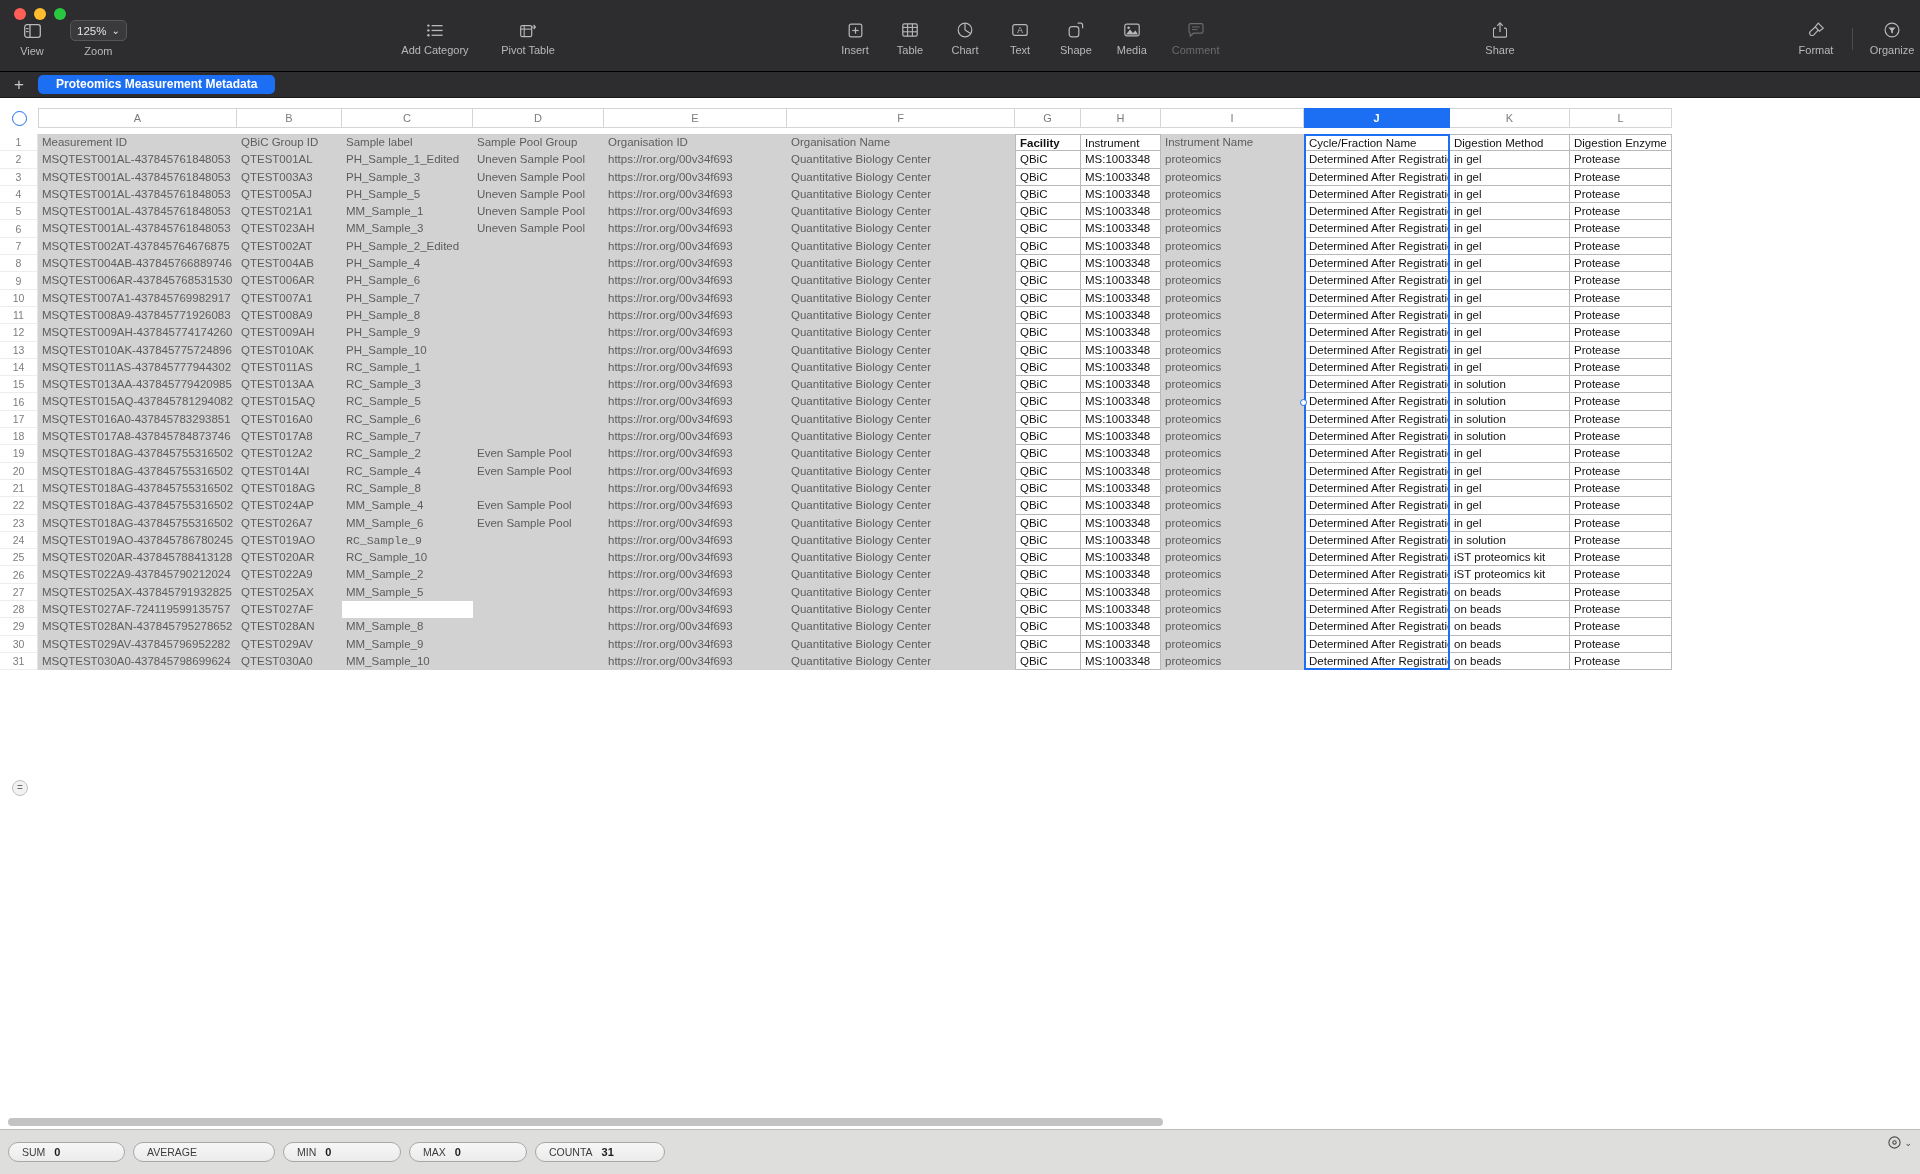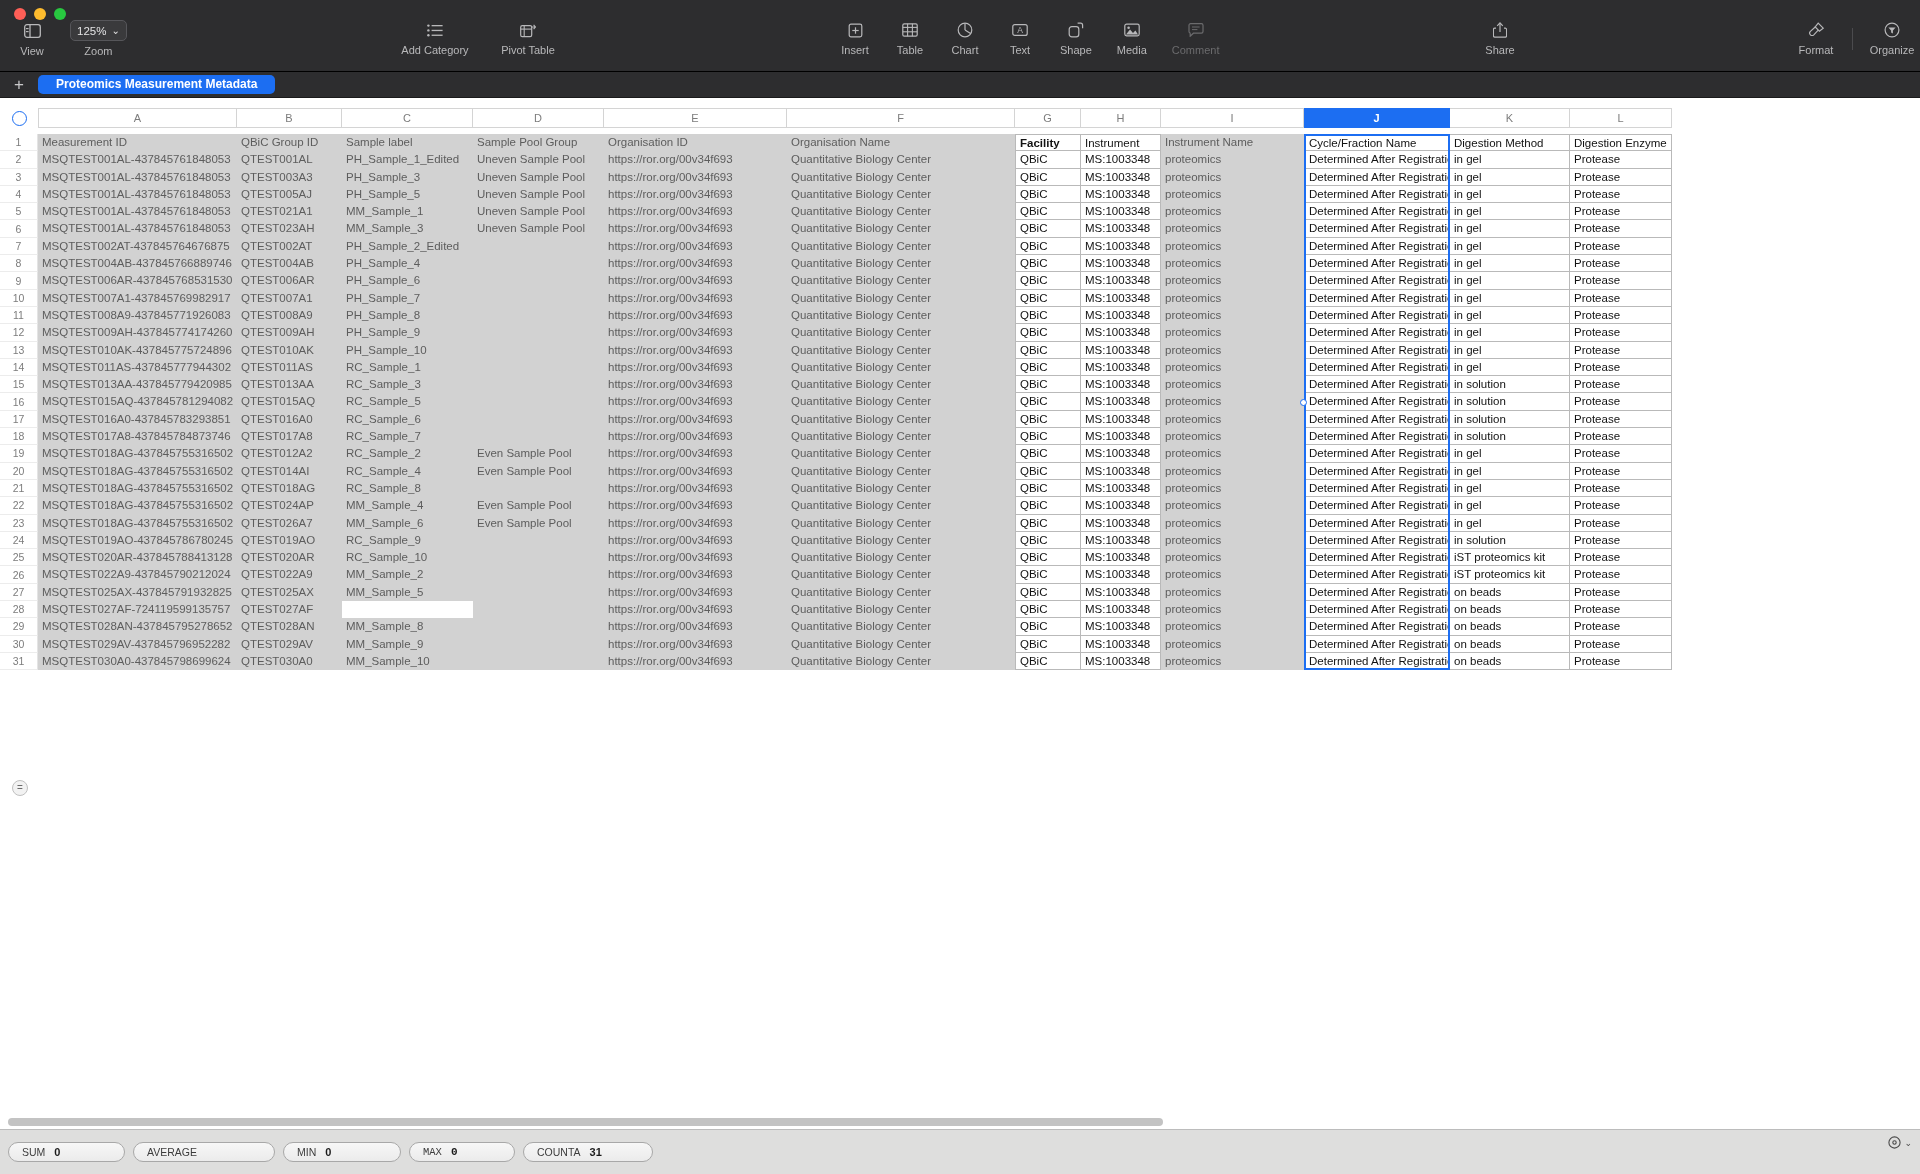--- a/index.html
+++ b/index.html
@@ -156,21 +156,21 @@
   .stat-pill {
     height:20px; border:1px solid #a8a8a8; border-radius:10px;
     background: linear-gradient(#f7f7f7,#ebebeb);
     display:flex; align-items:center; gap:9px; padding: 0 13px;
     font-size: 10.5px; color:#3c3c3c;
   }
   .stat-pill .sv { font-weight:700; color:#1b1b1b; font-size:11px; }
   .stat-pill.w1 { width: 117px; }
   .stat-pill.w2 { width: 142px; }
   .stat-pill.w3 { width: 118px; }
-  .stat-pill.w4 { width: 106px; font-family: Liberation Mono, monospace; }
+  .stat-pill.w4 { width: 118px; }
   .stat-pill.w5 { width: 130px; }
 
   .sb-right {
     position:absolute; right:8px; top:1136px;
     display:flex; align-items:center; gap:3px; color:#4a4a4a; font-size:11px;
   }
 </style>
 </head>
 <body>
 
@@ -711,21 +711,21 @@
         <div class="cell ed" style="width: 80px;">MS:1003348</div>
         <div class="cell ro" style="width: 143px;">proteomics</div>
         <div class="cell ed firstofblock" style="width: 146px;">Determined After Registration</div>
         <div class="cell ed" style="width: 120px;">in gel</div>
         <div class="cell ed" style="width: 102px;">Protease</div>
       </div>
       <div class="grid-row">
         <div class="rowhdr">24</div>
         <div class="cell ro" style="width: 199px;">MSQTEST019AO-437845786780245</div>
         <div class="cell ro" style="width: 105px;">QTEST019AO</div>
-        <div class="cell ro" style="width: 131px;">RC_Sample_9</div>
+        <div class="cell ro" style="width: 131px; font-family: Liberation Mono, monospace;">RC_Sample_9</div>
         <div class="cell ro" style="width: 131px;"></div>
         <div class="cell ro" style="width: 183px;">https://ror.org/00v34f693</div>
         <div class="cell ro" style="width: 228px;">Quantitative Biology Center</div>
         <div class="cell ed firstofblock" style="width: 66px;">QBiC</div>
         <div class="cell ed" style="width: 80px;">MS:1003348</div>
         <div class="cell ro" style="width: 143px;">proteomics</div>
         <div class="cell ed firstofblock" style="width: 146px;">Determined After Registration</div>
         <div class="cell ed" style="width: 120px;">in solution</div>
         <div class="cell ed" style="width: 102px;">Protease</div>
       </div>

